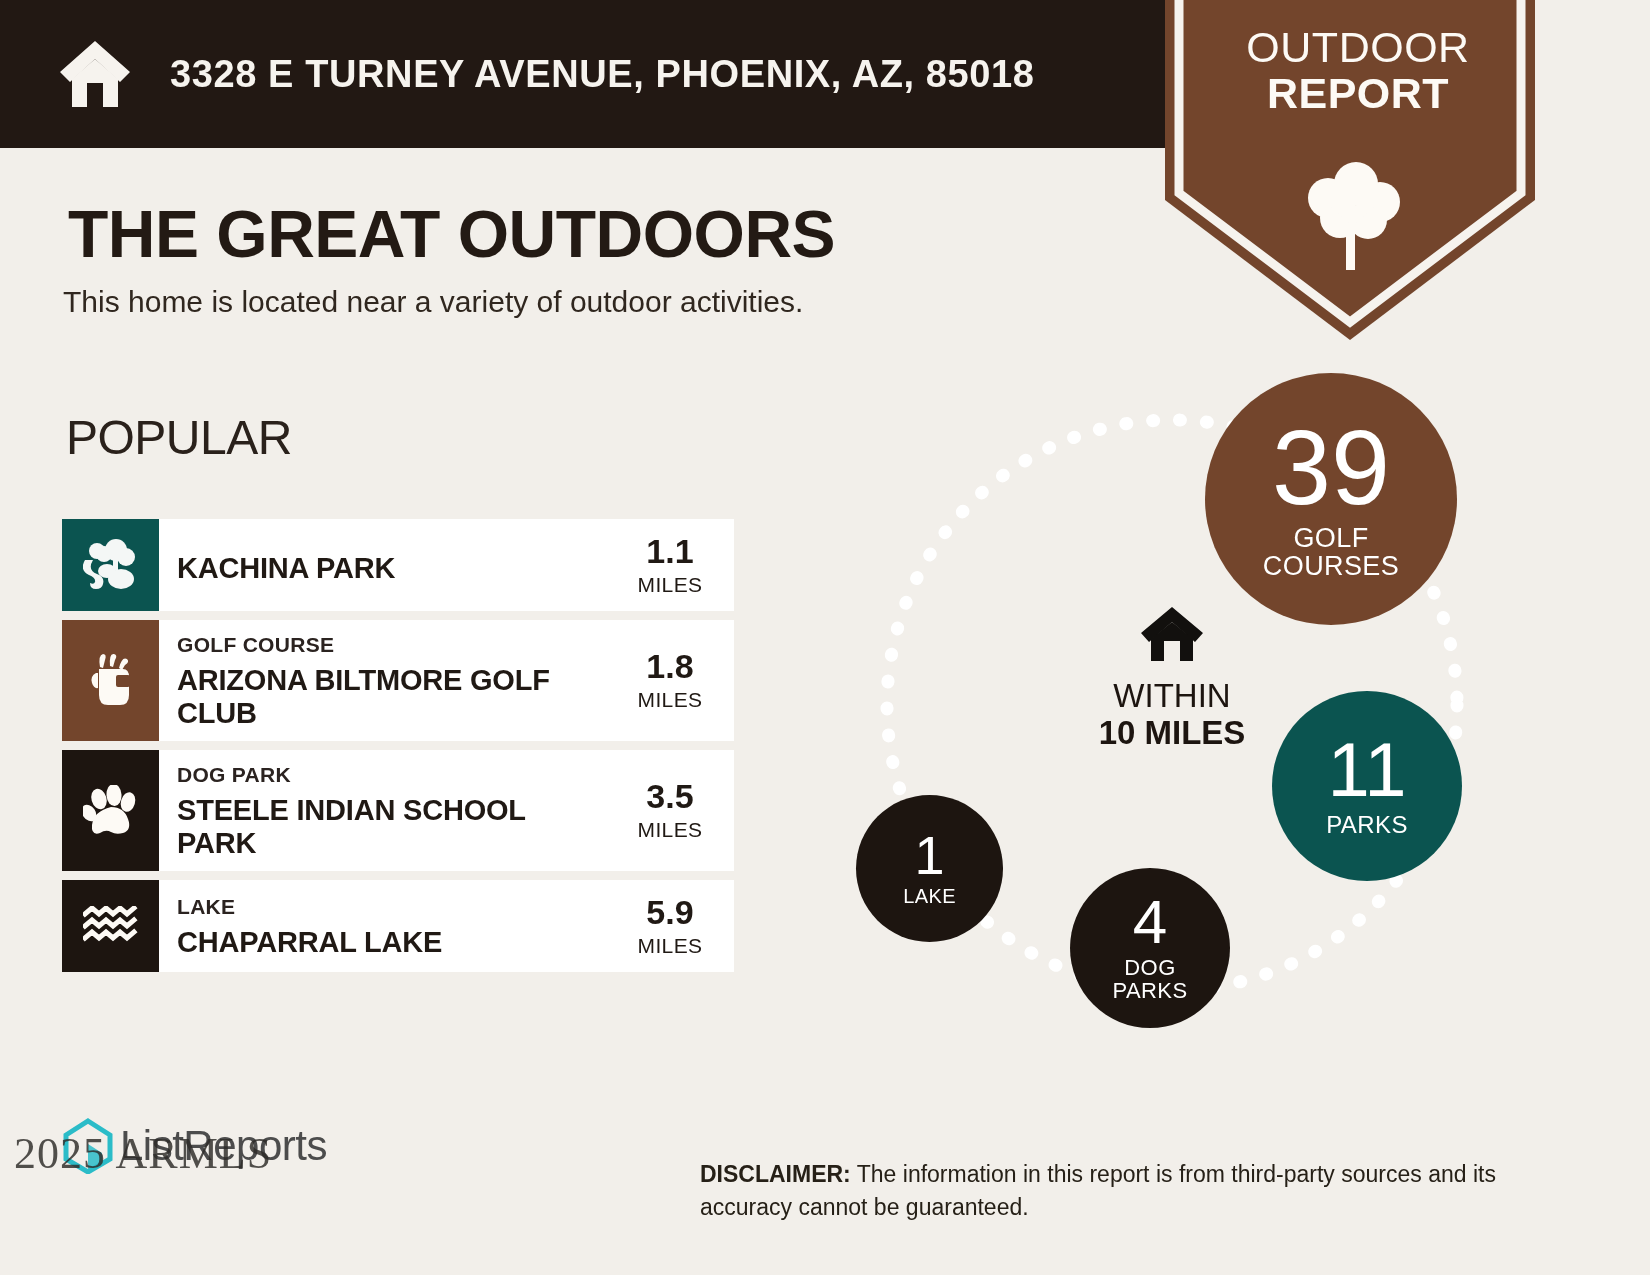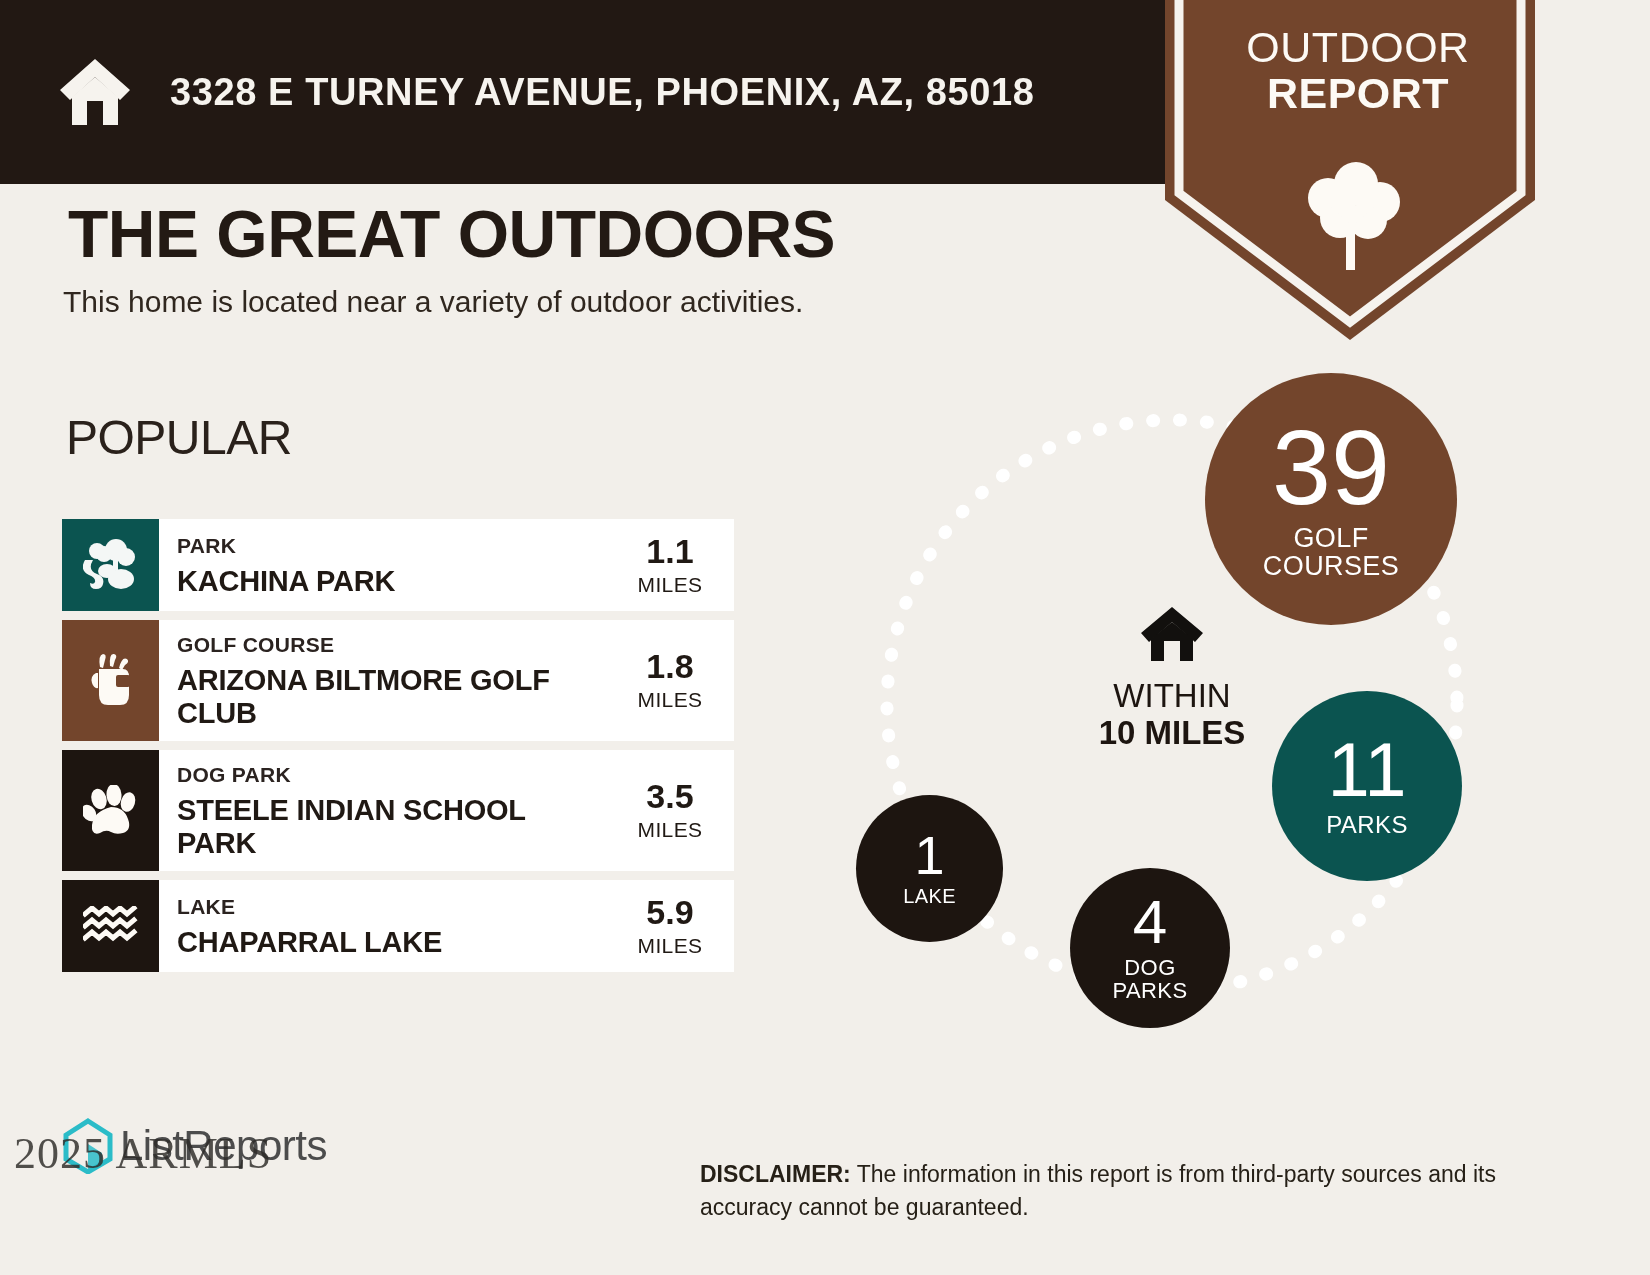--- a/index.html
+++ b/index.html
@@ -11,21 +11,21 @@
   }
   #page {
     position: relative;
     width: 1650px; height: 1275px;
     background: #f2efea;
   }
 
   
   #header-bar {
     position: absolute; left: 0; top: 0;
-    width: 1212px; height: 184px;
+    width: 1212px; height: 148px;
     background: #221813;
     display: flex; align-items: center;
   }
   #home-glyph { margin-left: 58px; width: 74px; height: 70px; }
   #header-address {
     margin-left: 38px;
     color: #f6f3ee;
     font-size: 38px;
     font-weight: 600;
     letter-spacing: 0.6px;
@@ -202,21 +202,20 @@
           <circle cx="21" cy="16" r="8" fill="#f4f7f6"></circle>
           <circle cx="43" cy="19" r="9" fill="#f4f7f6"></circle>
           <rect x="30" y="14" width="5" height="18" fill="#f4f7f6"></rect>
           <circle cx="14" cy="13" r="8" fill="#f4f7f6"></circle>
           <path d="M10 22 q-6 10 4 14 q8 3 6 10 q-1 5 -7 5 q-6 0 -6 -6 q4 2 5 -1 q1 -4 -6 -7 q-10 -5 -4 -15 Z" fill="#f4f7f6"></path>
           <ellipse cx="38" cy="41" rx="13" ry="10" fill="#f4f7f6"></ellipse>
           <ellipse cx="24" cy="33" rx="9" ry="7" fill="#f4f7f6"></ellipse>
         </svg>
       </div>
       <div class="poi-mid">
-        <div class="poi-cat">PARK</div>
         <div class="poi-name">KACHINA PARK</div>
       </div>
       <div class="poi-dist">
         <span class="num">1.1</span>
         <span class="unit">MILES</span>
       </div>
     </div>
 
     <div class="poi-row">
       <div class="poi-icon" style="background:#73452c">

